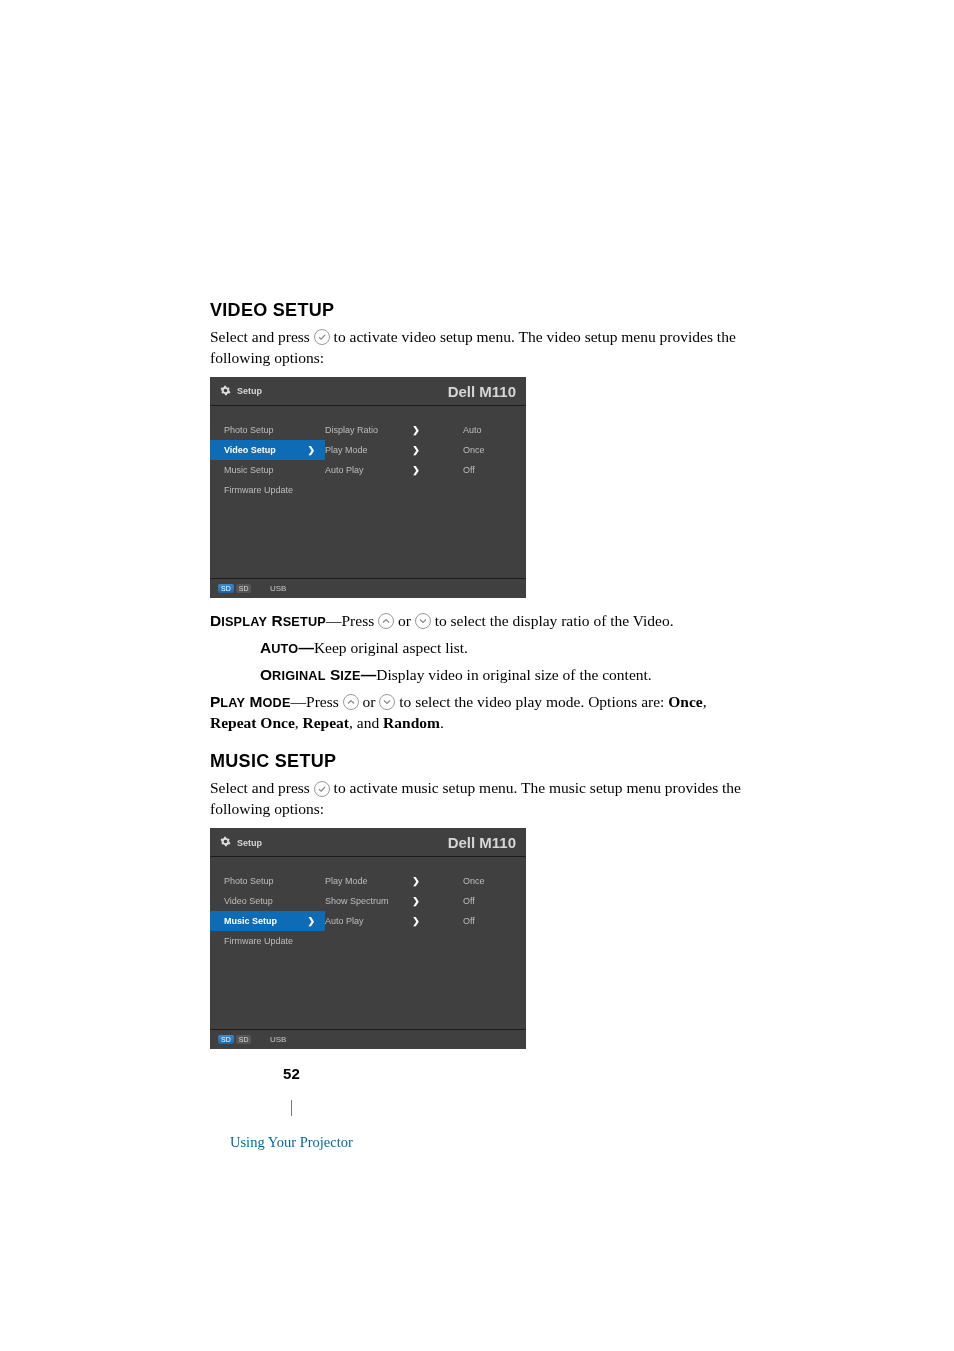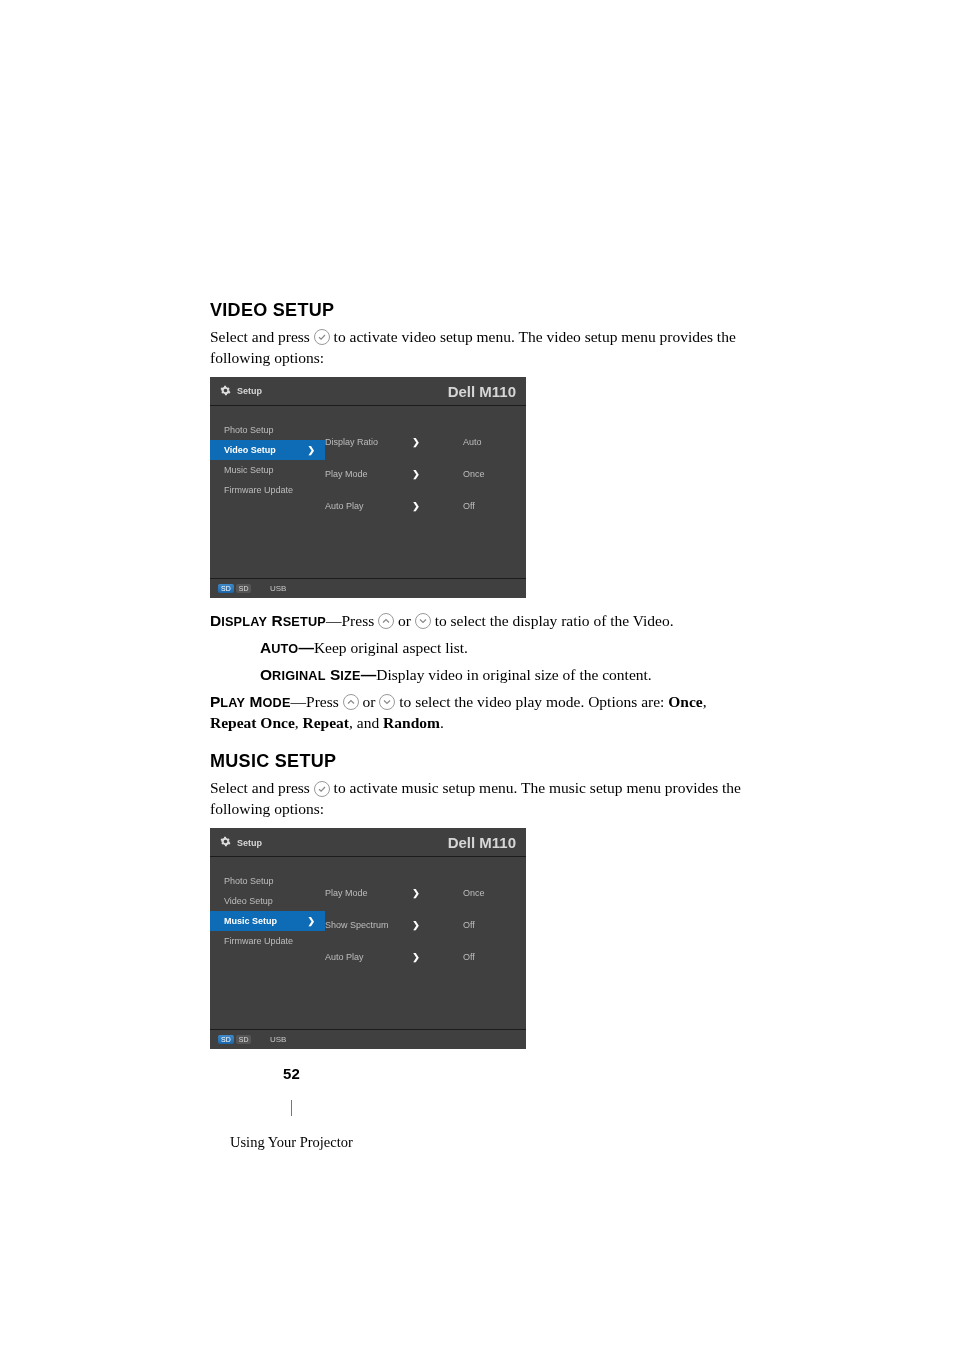--- a/index.html
+++ b/index.html
@@ -22,33 +22,33 @@
   .osd-title { font-weight: bold; font-size: 9px; }
   .osd-model { font-weight: bold; font-size: 15px; }
   .osd-body { display: flex; min-height: 172px; }
   .osd-col1 { width: 115px; padding: 14px 0 8px 0; }
   .osd-col2 { width: 130px; padding: 14px 0 8px 0; }
   .osd-col3 { flex: 1; padding: 14px 0 8px 0; }
   .osd-item { padding: 5px 10px 5px 14px; display: flex; align-items: flex-start; justify-content: space-between; color: #bdbdbd; }
   .osd-item.sel { background: #0e6bb5; color: #fff; font-weight: bold; }
   .osd-item .chev { color: #fff; font-weight: bold; opacity: 0; }
   .osd-item.sel .chev { opacity: 1; }
-  .osd-row { padding: 5px 10px 5px 0; display: flex; color: #bdbdbd; margin-top: 12px; }
+  .osd-row { padding: 5px 10px 5px 0; display: flex; color: #bdbdbd; }
   .osd-row .lbl { flex: 0 0 82px; }
   .osd-row .ar { flex: 0 0 18px; text-align: center; color: #fff; font-weight: bold; }
   .osd-row .val { flex: 0 0 44px; padding-left: 8px; }
   .osd-footer { border-top: 1px solid #1c1c1c; padding: 4px 0 5px 8px; }
   .sd-badge { display: inline-block; background: linear-gradient(#3f89c8,#1c66a8); color: #fff; font-size: 7px; border-radius: 2px; padding: 1px 3px; line-height: 1; }
   .sd-badge-g { display: inline-block; background: #555; color: #ddd; font-size: 7px; border-radius: 2px; padding: 1px 3px; line-height: 1; margin-left: 2px; }
   .usb-lbl { font-size: 8px; color: #c8c8c8; margin-left: 16px; }
 
   .page-footer { position: absolute; left: 230px; bottom: 200px; font-size: 14px; display: flex; align-items: center; gap: 18px; flex-direction: column; }
   .page-num { font-family: Arial, Helvetica, sans-serif; font-weight: bold; font-size: 15px; }
   .divider { width: 1px; height: 16px; background: #777; }
-  .footer-text { font-family: Georgia, serif; font-size: 14.5px; color: #000000; }
+  .footer-text { font-family: Georgia, serif; font-size: 14.5px; color: #0369a1; }
   .gear-svg { width: 11px; height: 11px; }
 </style>
 </head>
 <body>
 
 <div class="page">
 
   <div class="heading">VIDEO SETUP</div>
 
   <div class="body-text">

